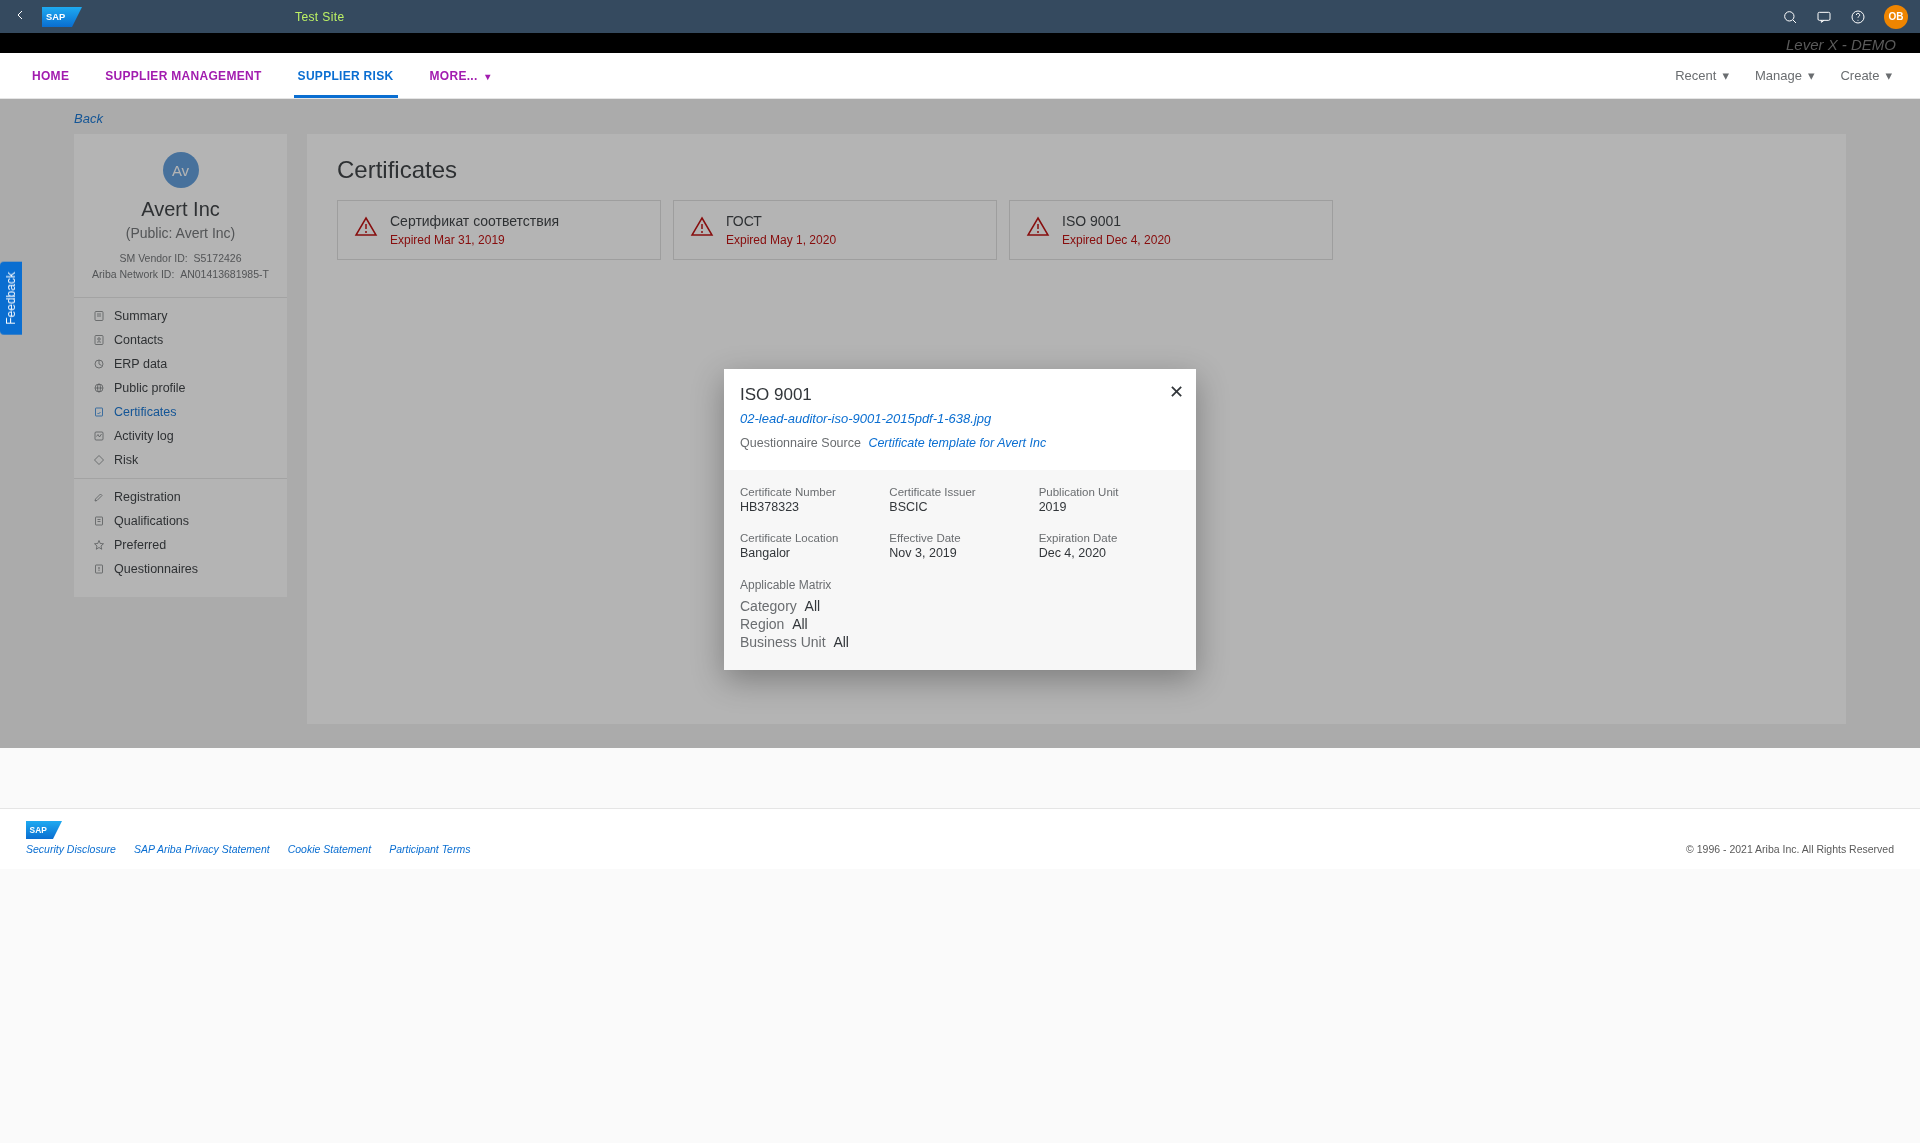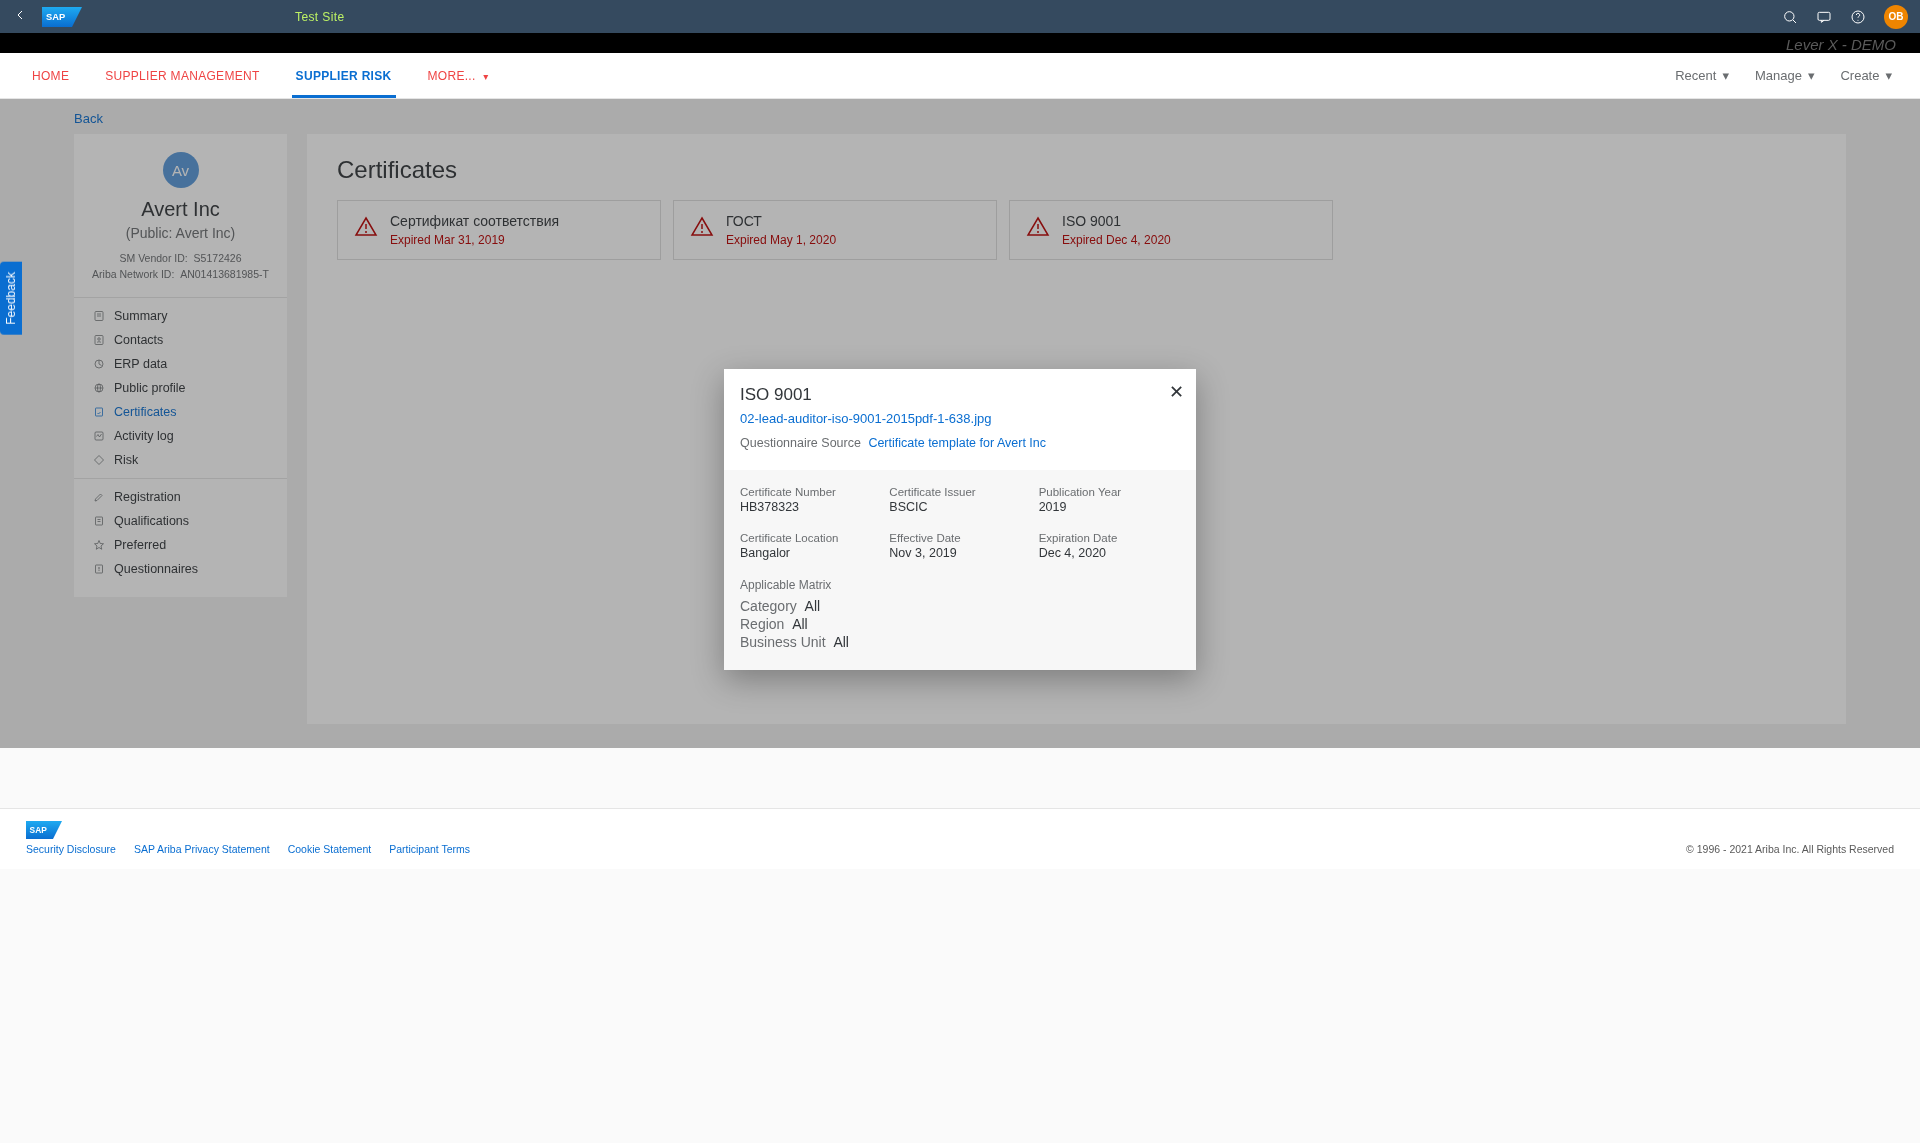--- a/index.html
+++ b/index.html
@@ -11,35 +11,35 @@
     --panel-bg: #ffffff;
     --overlay: rgba(40,40,40,0.35);
     --danger: #bb0000;
     --muted: #6a6d70;
     --text: #32363a;
     --border: #e5e5e5;
     --avatar-bg: #ef8500;
   }
   * { box-sizing: border-box; }
   html, body { margin:0; padding:0; font-family: "72", Arial, Helvetica, sans-serif; font-size:13px; color:var(--text); background:#fafafa; }
-  a { color:var(--link); text-decoration:none; }
+  a { color:var(--link); text-decoration:none;font-style:italic; }
 
   
   .shellbar { background:var(--shell-bg); color:var(--shell-text); height:33px; display:flex; align-items:center; padding:0 12px; gap:14px; position:relative; }
   .shellbar .back-chevron { cursor:pointer; }
   .sap-logo { display:flex; align-items:center; }
   .sap-logo svg { height:20px; }
   .test-site { color:#bef264; font-weight:normal; letter-spacing:0.4px; font-size:12px; position:absolute; left:295px; }
   .shell-actions { margin-left:auto; display:flex; align-items:center; gap:18px; }
   .shell-actions .icon { cursor:pointer; display:flex; align-items:center; }
   .avatar { width:24px; height:24px; border-radius:50%; background:var(--avatar-bg); color:#fff; display:flex; align-items:center; justify-content:center; font-size:10px; font-weight:600; }
   .realm-row { display:flex; justify-content:flex-end; padding:3px 24px 0; font-size:15px; color:#5a5a5a; background:#000000;font-style:italic;}
   
   .tabsbar { display:flex; align-items:center; background:#fff; border-bottom:1px solid var(--border); padding:0 28px; height:46px; gap:28px; }
-  .tabsbar .tab { text-transform:uppercase; font-size:12px; color:#ef4444; cursor:pointer; padding:14px 4px; position:relative; letter-spacing:0.3px; }
+  .tabsbar .tab { text-transform:uppercase; font-size:12px; color:#a21caf; cursor:pointer; padding:14px 4px; position:relative; letter-spacing:0.3px;font-weight:bold; }
   .tabsbar .tab.active { color:var(--accent); font-weight:600; }
   .tabsbar .tab.active::after { content:""; position:absolute; left:0; right:0; bottom:-1px; height:3px; background:var(--accent); }
   .tabsbar .tab .chev { margin-left:4px; font-size:10px; }
   .tabsbar .right { margin-left:auto; display:flex; gap:26px; }
   .tabsbar .right .menu { color:#6a6d70; cursor:pointer; font-size:13px; display:flex; align-items:center; gap:6px;justify-content:center; }
 
   
   .page { position:relative; background:var(--body-bg); min-height:620px; padding:8px 0 24px; }
   .back-link { display:block; padding:4px 0 8px 74px; }
   .layout { display:flex; gap:20px; padding:0 74px; align-items:flex-start; }
@@ -350,21 +350,21 @@
       <div class="grid3">
         <div class="kv">
             <div class="k">Certificate Number</div>
             <div class="v">HB378323</div>
           </div>
         <div class="kv">
             <div class="k">Certificate Issuer</div>
             <div class="v">BSCIC</div>
           </div>
         <div class="kv">
-            <div class="k">Publication Year</div>
+            <div class="k">Publication Unit</div>
             <div class="v">2019</div>
           </div>
         <div class="kv">
             <div class="k">Certificate Location</div>
             <div class="v">Bangalor</div>
           </div>
         <div class="kv">
             <div class="k">Effective Date</div>
             <div class="v">Nov 3, 2019</div>
           </div>

